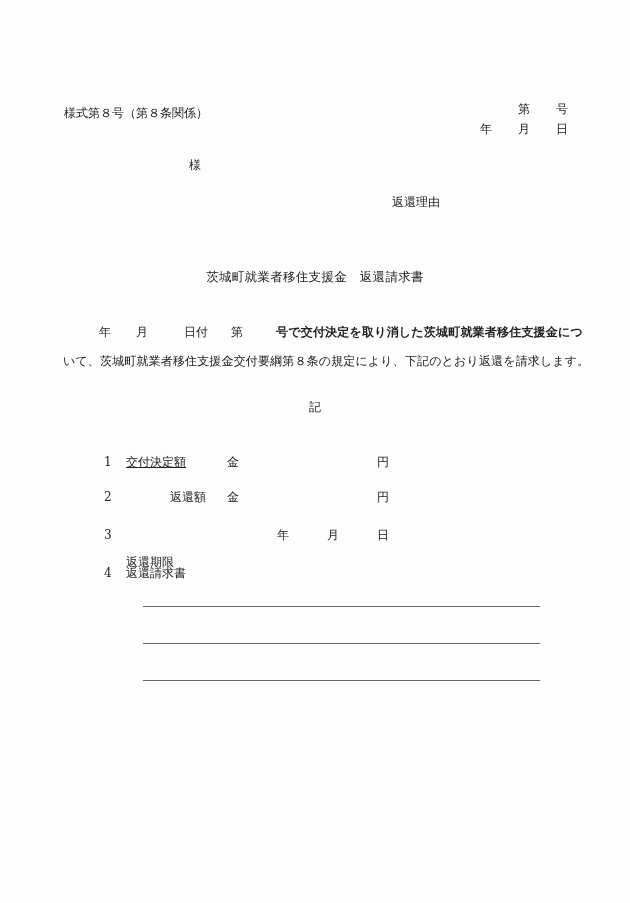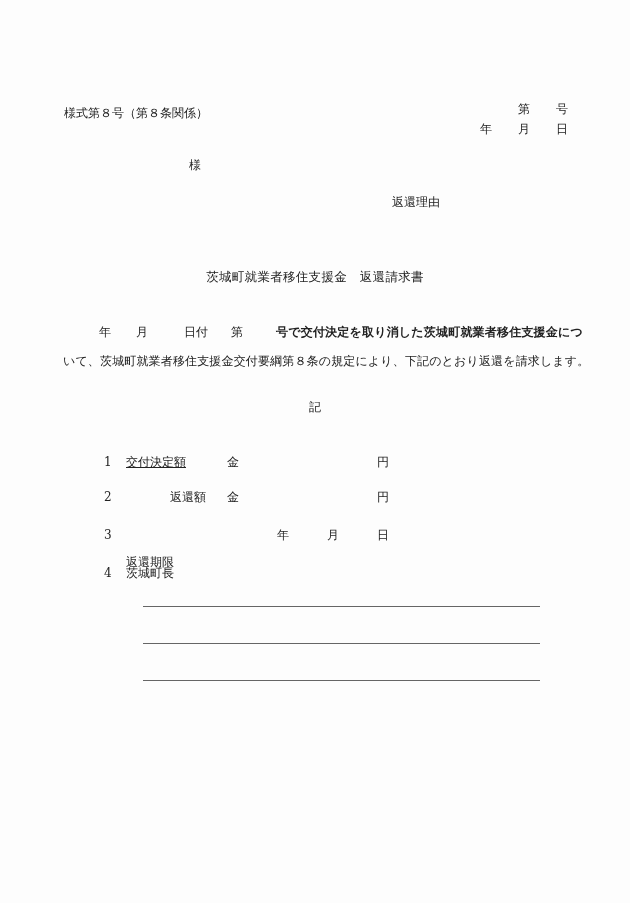--- a/index.html
+++ b/index.html
@@ -92,20 +92,20 @@
   <div class="item" style="top:528px;">
     <span style="left:104px;">3</span>
     <span style="left:126px;margin-top:27px;">返還期限</span>
     <span style="left:277px;">年</span>
     <span style="left:327px;">月</span>
     <span style="left:377px;">日</span>
   </div>
 
   <div class="item" style="top:566px;">
     <span style="left:104px;">4</span>
-    <span style="left:126px;">茨城町長</span>
+    <span style="left:126px;">返還請求書</span>
   </div>
 
   <div class="rule" style="top:606px;"></div>
   <div class="rule" style="top:643px;"></div>
   <div class="rule" style="top:680px;"></div>
 
 </div>
 
 </body></html>

